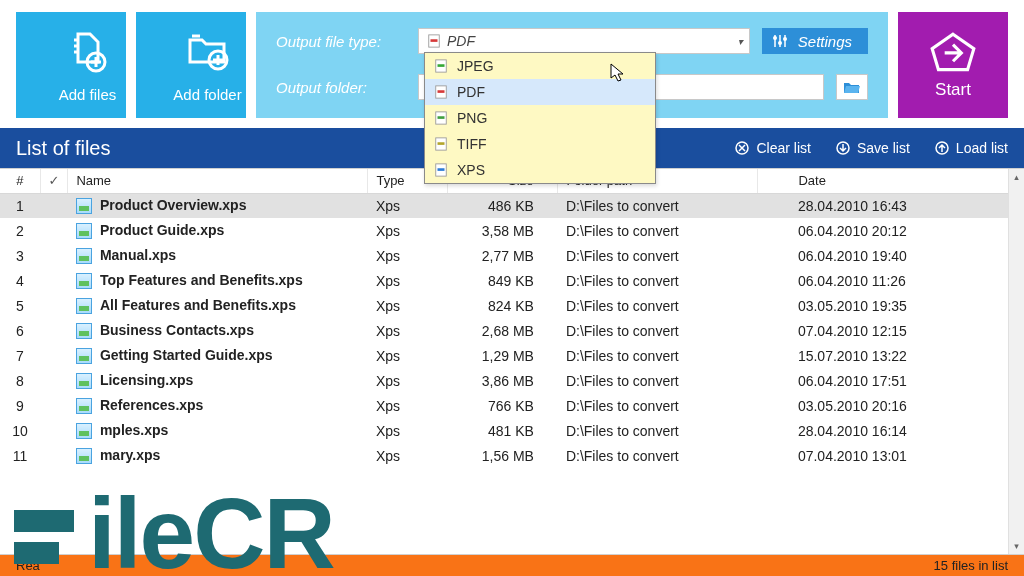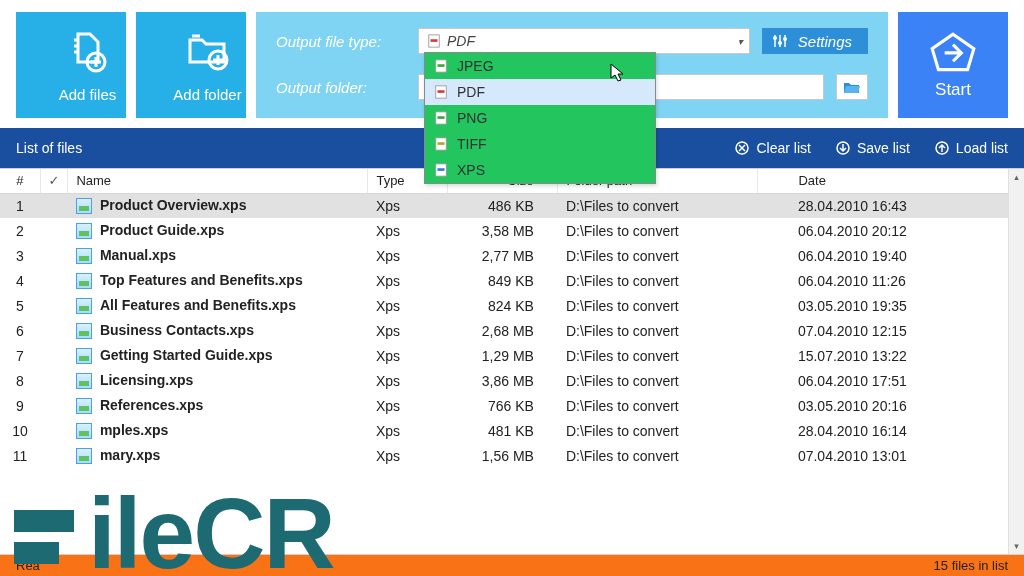--- a/index.html
+++ b/index.html
@@ -25,42 +25,42 @@
     padding: 0 8px; gap: 6px; font-size: 14px; color: #444; position: relative;
   }
   .out-select .dd-arrow { position:absolute; right:6px; top:50%; transform:translateY(-50%); font-size:10px; color:#555; }
   .out-folder-input { flex:1; height:26px; background:#fff; border:1px solid #c8c8c8; }
   .folder-btn { width:32px; height:26px; background:#fff; border:1px solid #c8c8c8; display:flex; align-items:center; justify-content:center; cursor:pointer; }
   .settings-btn {
     height: 26px; background: #2d8fd8; color: #fff; display: flex; align-items: center; gap: 10px;
     padding: 0 16px 0 10px; font-size: 15px; cursor:pointer;
   }
   .start-btn {
-    width: 110px; background: #3b82f6; color: #fff; display: flex; flex-direction: column;
+    width: 110px; background: #a21caf; color: #fff; display: flex; flex-direction: column;
     align-items: center; justify-content: center; font-size: 17px; cursor:pointer;
   }
   .start-btn svg { width: 50px; height: 50px; }
   
   .dropdown {
-    position: absolute; top: 40px; left: 168px; width: 232px; background:#22c55e; border:1px solid #8a8a8a;
+    position: absolute; top: 40px; left: 168px; width: 232px; background:#fef9c3; border:1px solid #8a8a8a;
     z-index: 50; box-shadow: 1px 2px 4px rgba(0,0,0,.15); text-align: center;
   }
   .dropdown .dd-item {
     height: 26px; display:flex; align-items:center; gap:8px; padding:0 8px; font-size:14px; color:#333;
     cursor:pointer;
   }
   .dropdown .dd-item.hover { background:#d6e8fb; }
   .dropdown .dd-item .ico { width:16px; height:16px; display:flex; align-items:center; justify-content:center; }
   .cursor { position:absolute; top: 51px; left: 354px; z-index:60; pointer-events:none; }
   
   .list-bar {
     background:#1a4e9e; color:#fff; height:40px; display:flex; align-items:center; padding:0 16px;
     justify-content: space-between;
   }
-  .list-bar .title { font-size:14px; }
+  .list-bar .title { font-size:20px; }
   .list-bar .actions { display:flex; gap:24px; align-items:center; }
   .list-bar .act { display:flex; align-items:center; gap:6px; font-size:14px; cursor:pointer; }
   
   .table-wrap { flex:1; overflow:hidden; position:relative; border-top:1px solid #d0d0d0; }
   table { width:100%; border-collapse: collapse; font-size:14px; color:#222; }
   thead th {
     text-align:left; font-weight:400; background:#fff; height:24px; padding:0 8px;
     border-right:1px solid #e8e8e8; border-bottom:1px solid #d8d8d8; font-size:13px; color:#222;
   }
   tbody td { height:25px; padding:0 8px; white-space:nowrap; }

